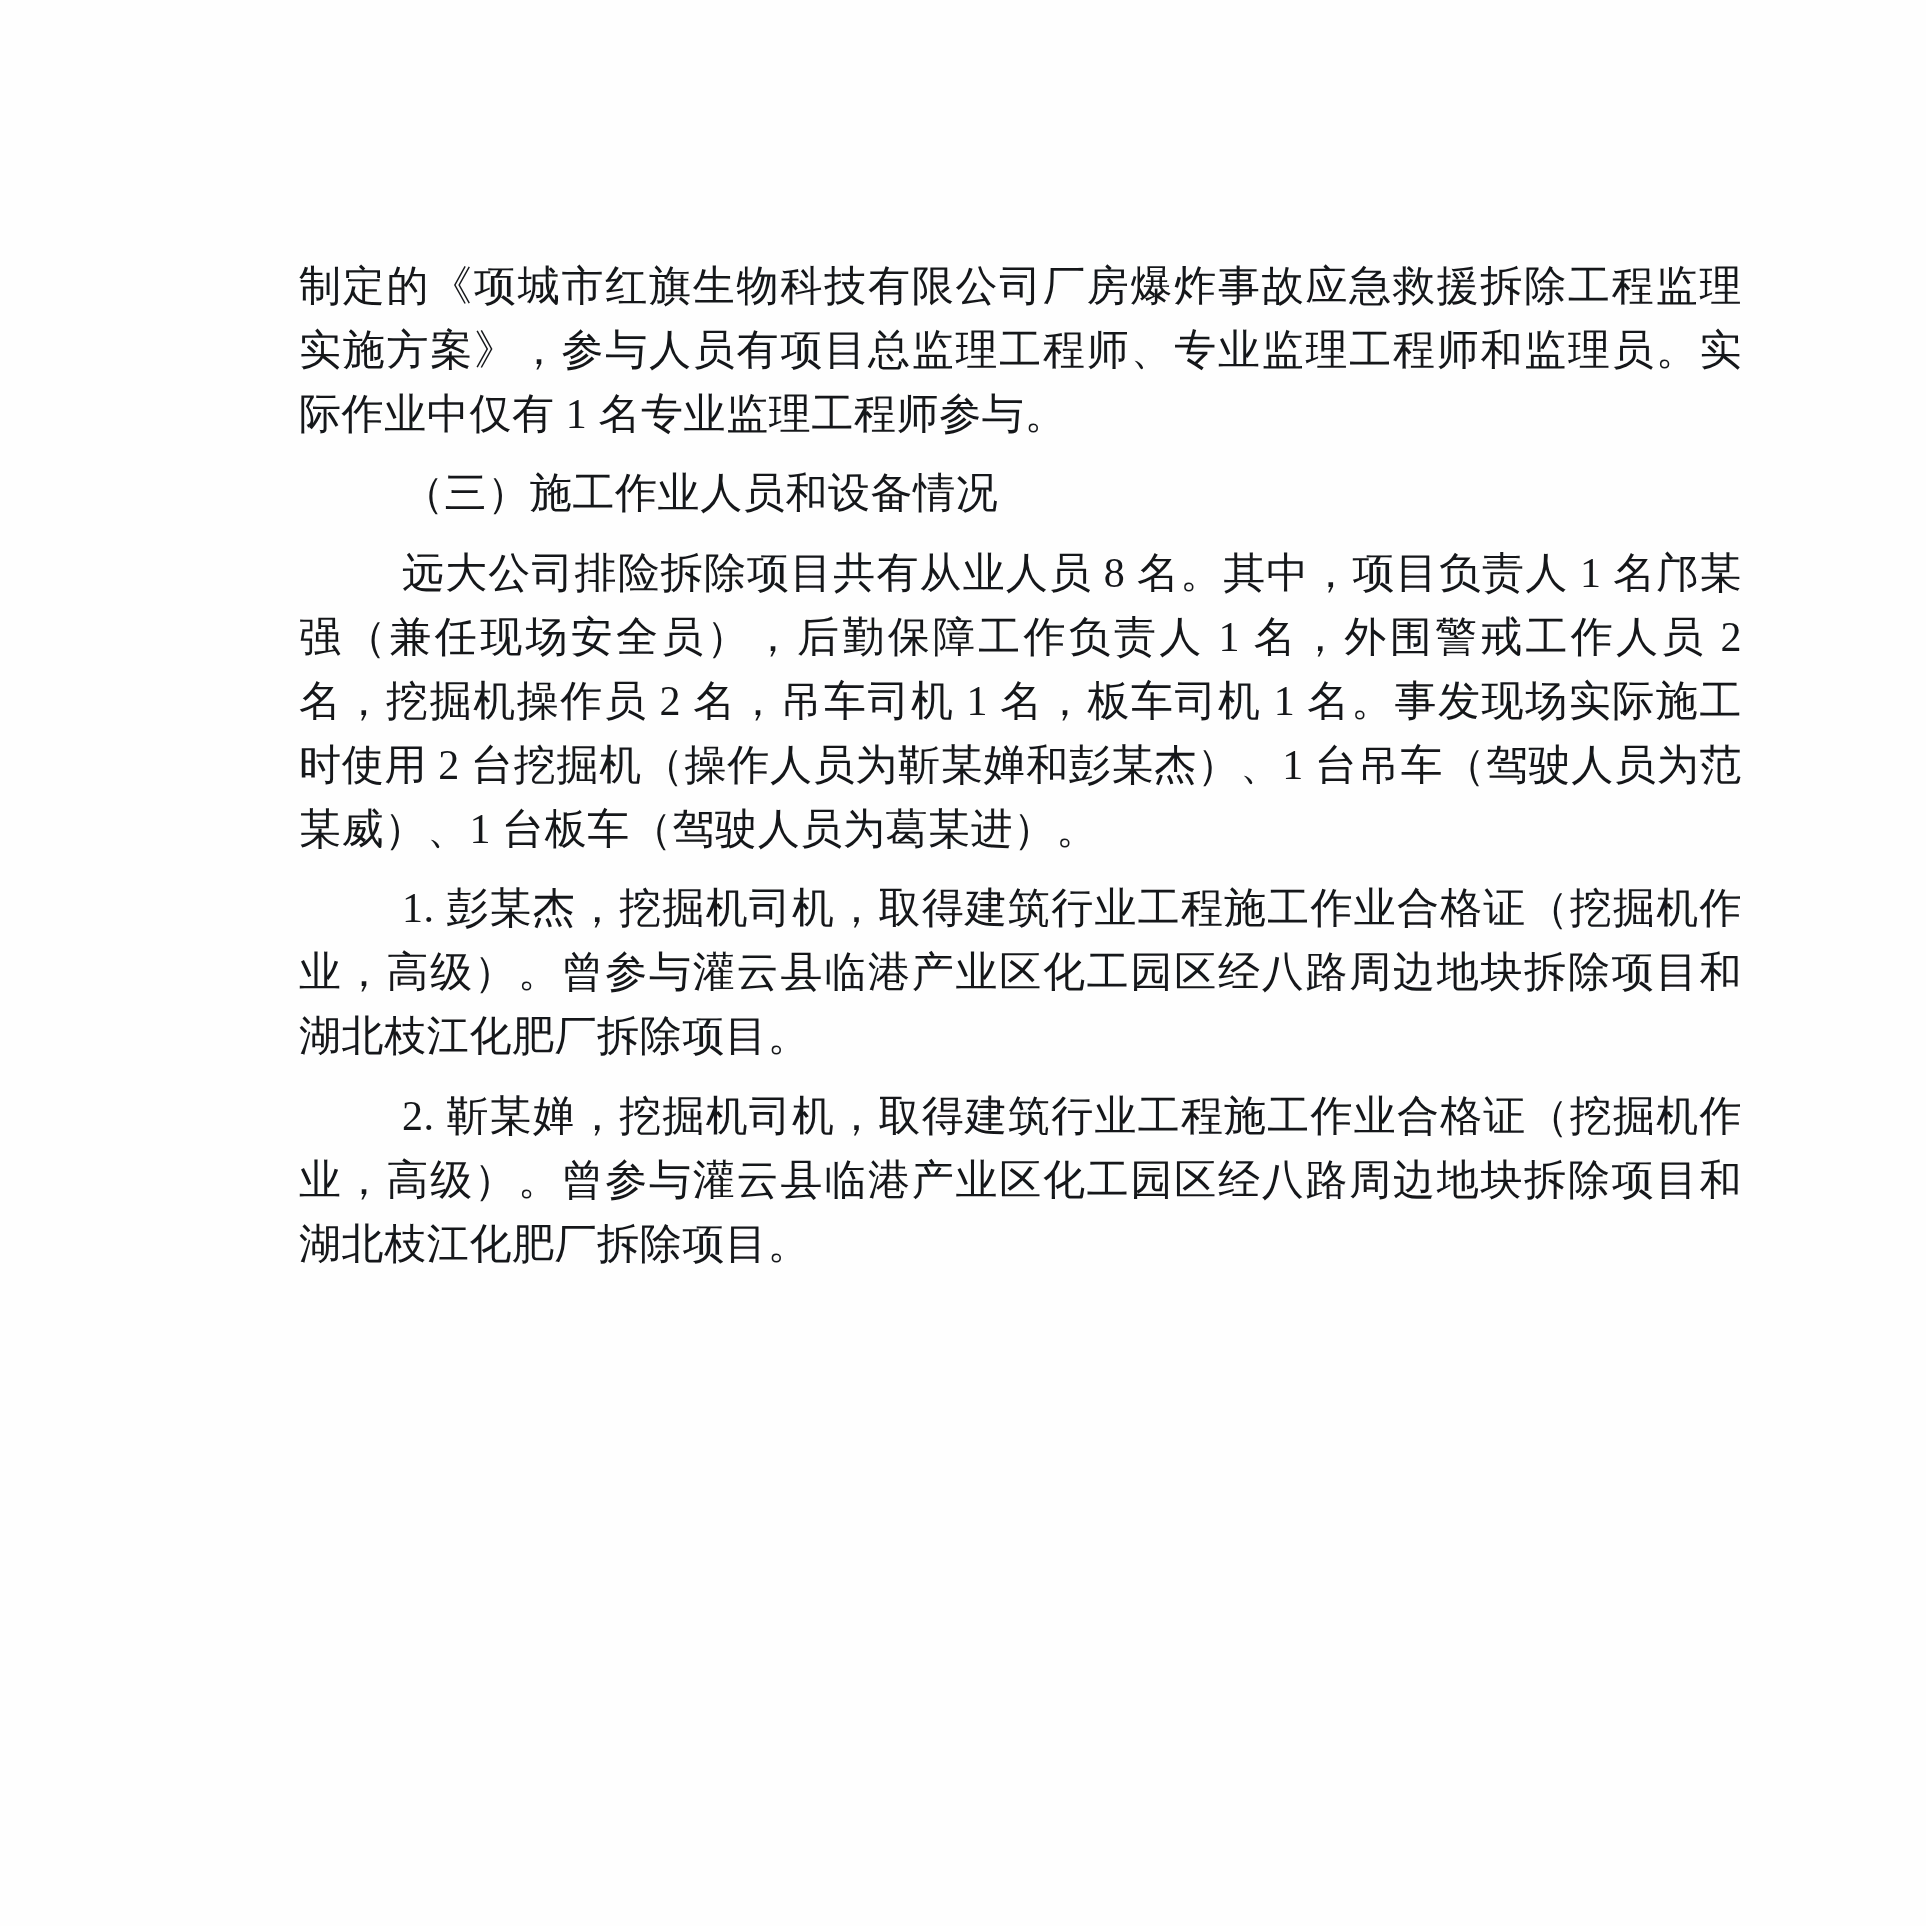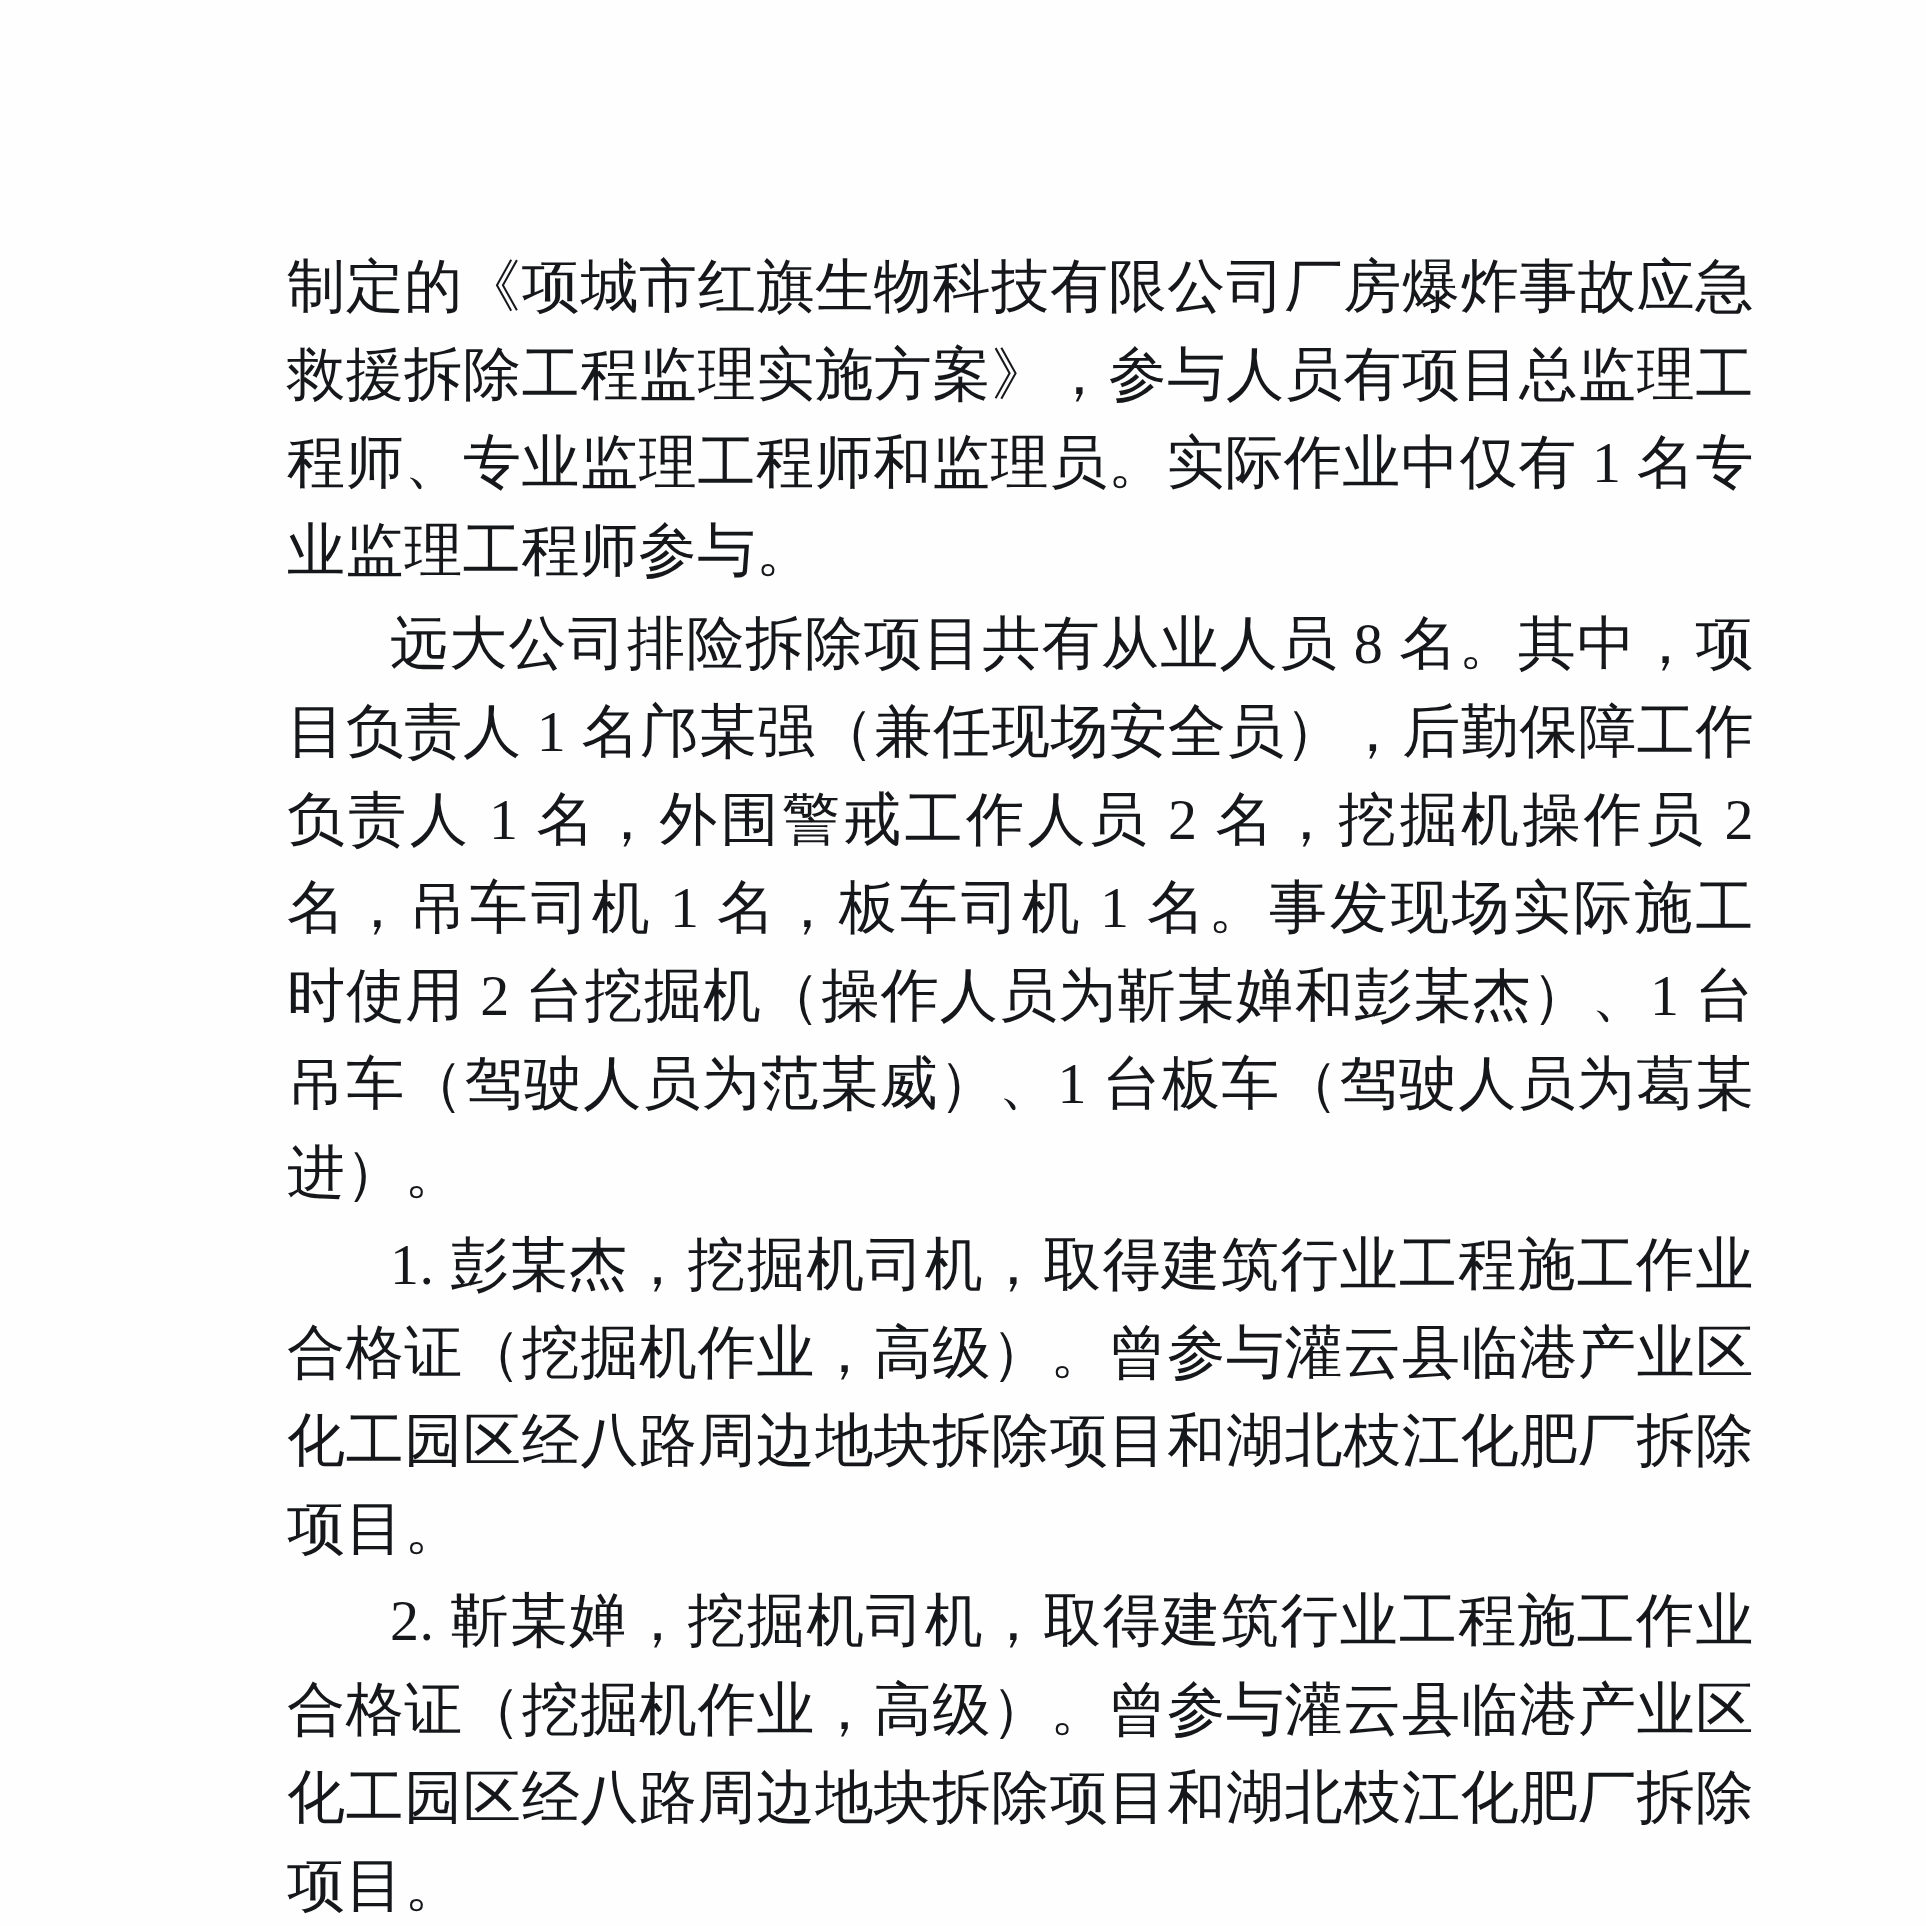--- a/index.html
+++ b/index.html
@@ -19,40 +19,41 @@
     box-sizing: border-box;
     overflow: hidden;
   }
   .content {
     position: absolute;
     left: 283px;
     top: 239px;
     width: 1475px;
   }
   p {
-    margin: 4px;
-    font-size: 58px;
+    margin: 16px;
+    font-size: 42px;
     line-height: 1.52;
     letter-spacing: 0.6px;
     text-align: justify;
     text-justify: inter-ideograph;
     color: #15171a;
     font-family: "Liberation Serif", "DejaVu Serif", serif;
     font-weight: 500;
   }
   p.indent {
     text-indent: 103px;
   }
 </style>
 </head>
 <body>
 
 <div class="page">
   <div class="content">
     <p>制定的《项城市红旗生物科技有限公司厂房爆炸事故应急救援拆除工程监理实施方案》，参与人员有项目总监理工程师、专业监理工程师和监理员。实际作业中仅有 1 名专业监理工程师参与。</p>
+    <p class="indent">（三）施工作业人员和设备情况</p>
     <p class="indent">远大公司排险拆除项目共有从业人员 8 名。其中，项目负责人 1 名邝某强（兼任现场安全员），后勤保障工作负责人 1 名，外围警戒工作人员 2 名，挖掘机操作员 2 名，吊车司机 1 名，板车司机 1 名。事发现场实际施工时使用 2 台挖掘机（操作人员为靳某婵和彭某杰）、1 台吊车（驾驶人员为范某威）、1 台板车（驾驶人员为葛某进）。</p>
     <p class="indent">1. 彭某杰，挖掘机司机，取得建筑行业工程施工作业合格证（挖掘机作业，高级）。曾参与灌云县临港产业区化工园区经八路周边地块拆除项目和湖北枝江化肥厂拆除项目。</p>
     <p class="indent">2. 靳某婵，挖掘机司机，取得建筑行业工程施工作业合格证（挖掘机作业，高级）。曾参与灌云县临港产业区化工园区经八路周边地块拆除项目和湖北枝江化肥厂拆除项目。</p>
 
   </div>
 
 </div>
 
 
 </body></html>

